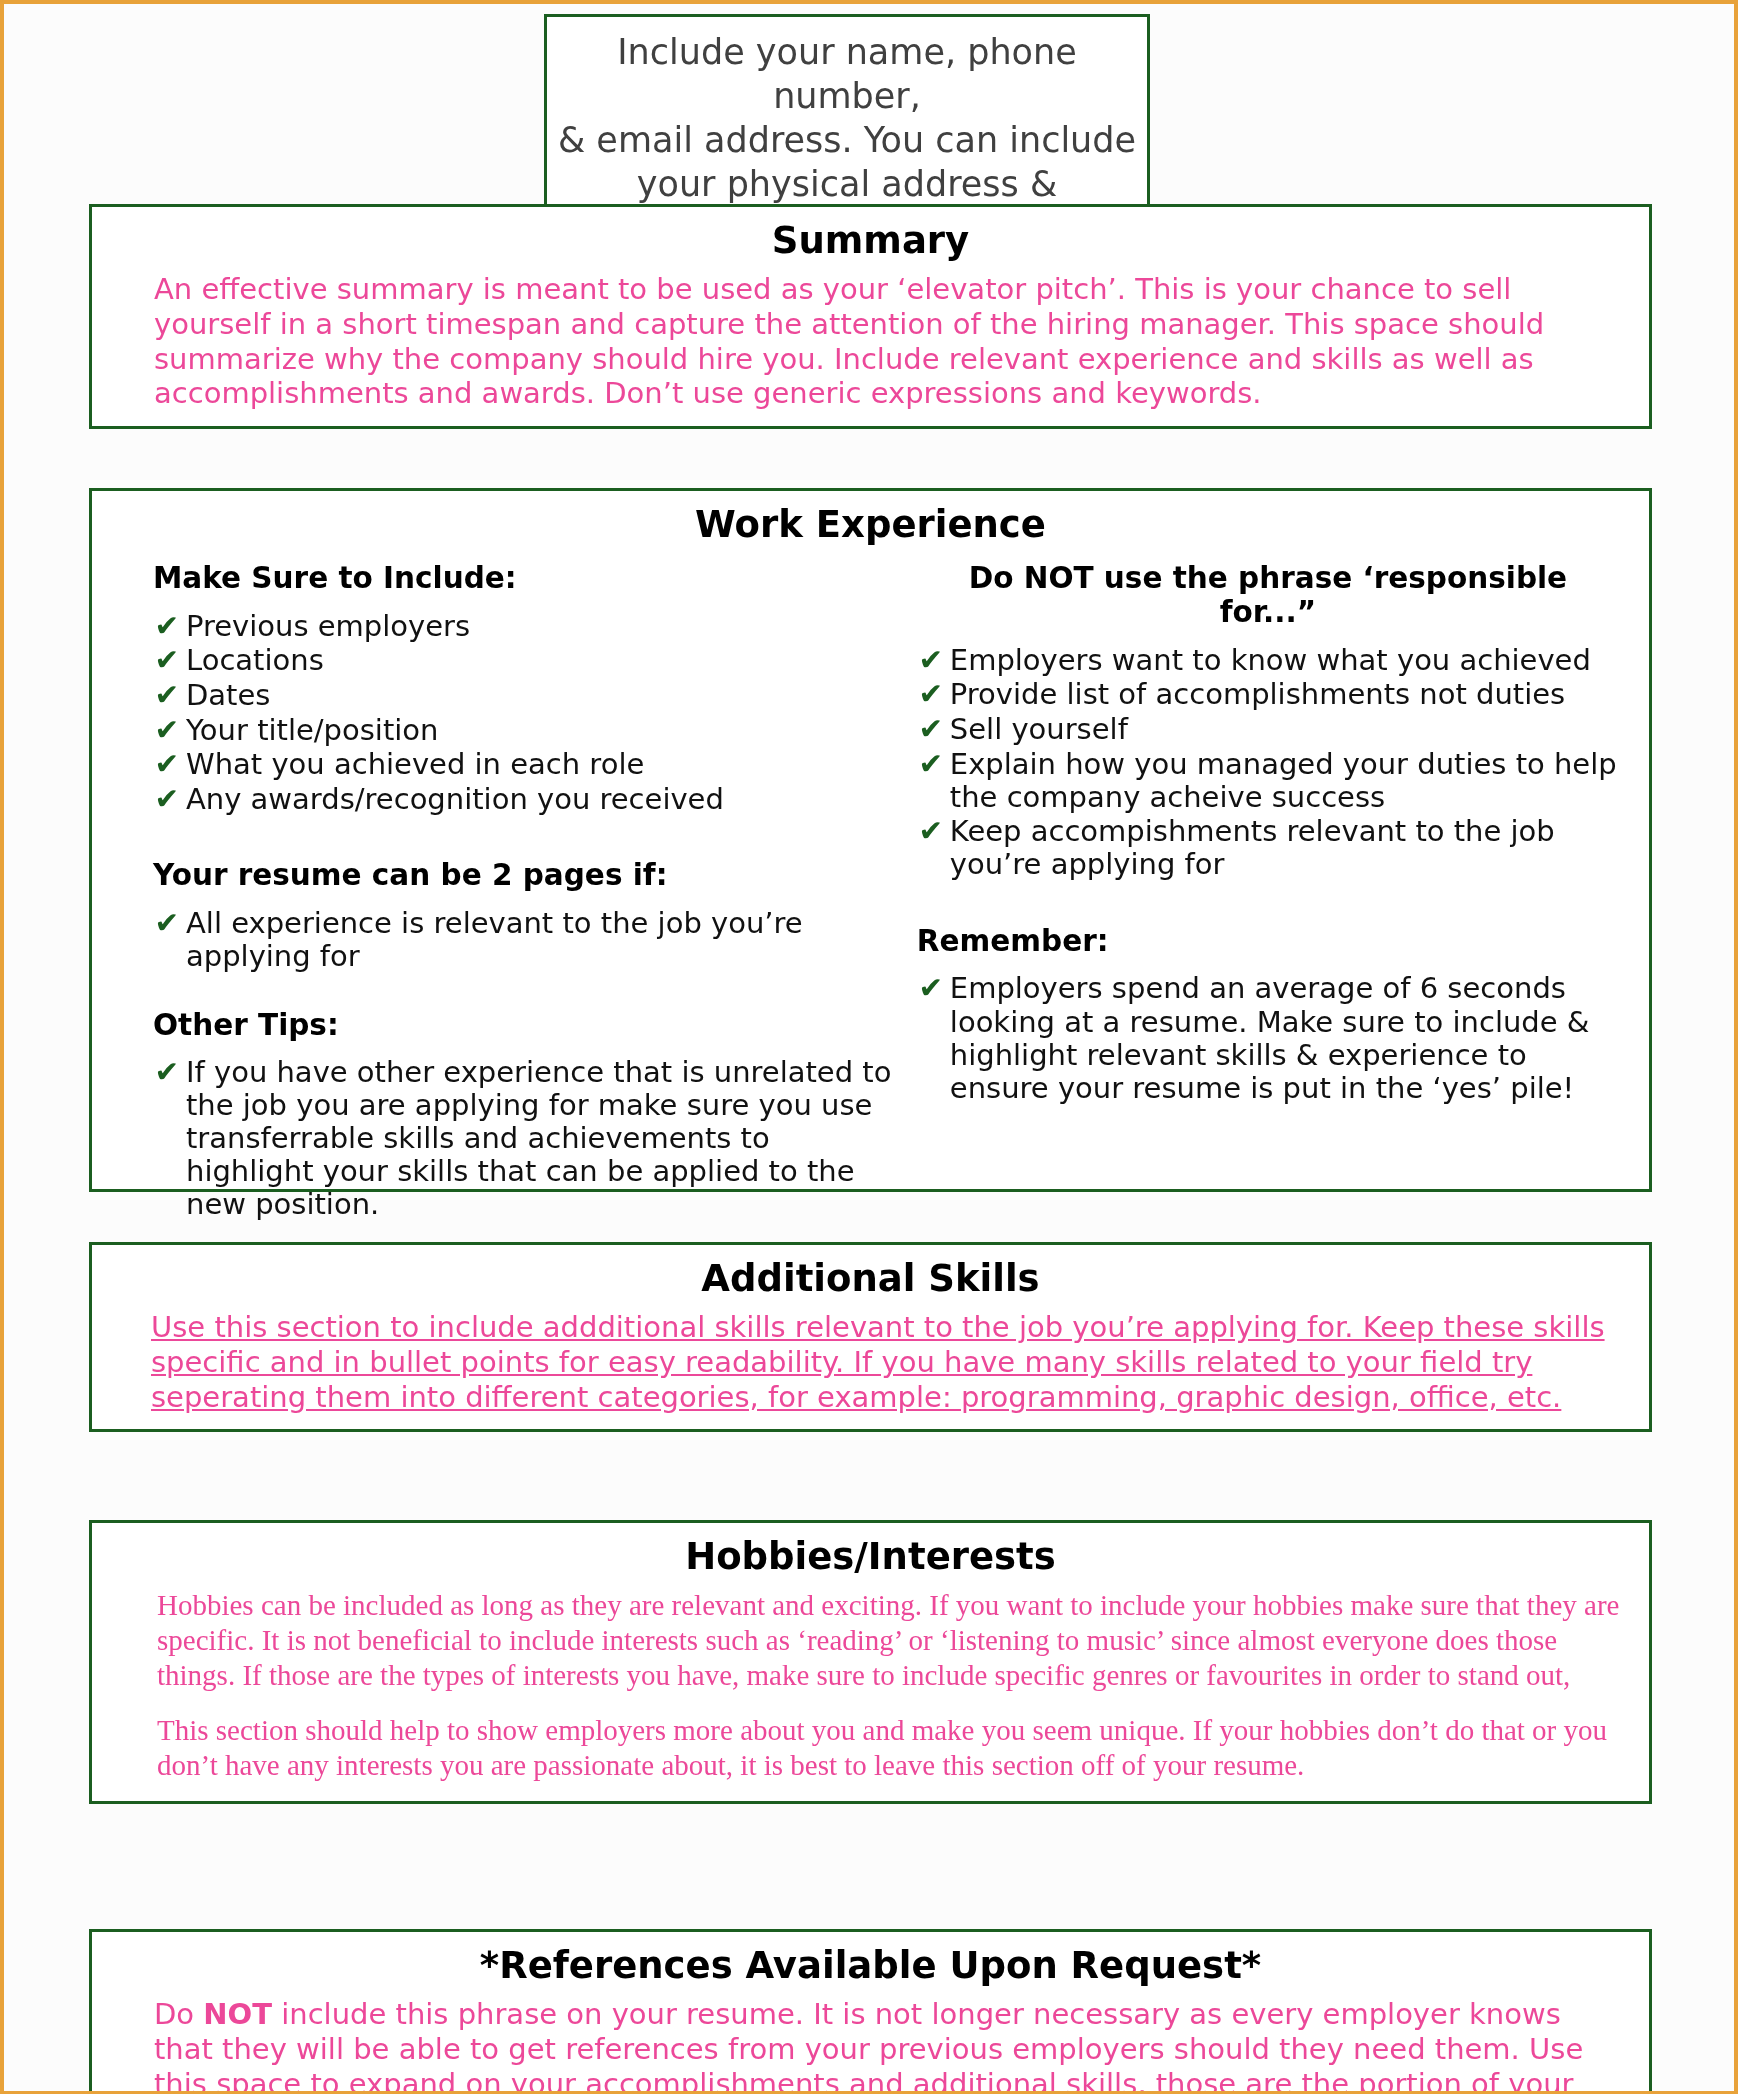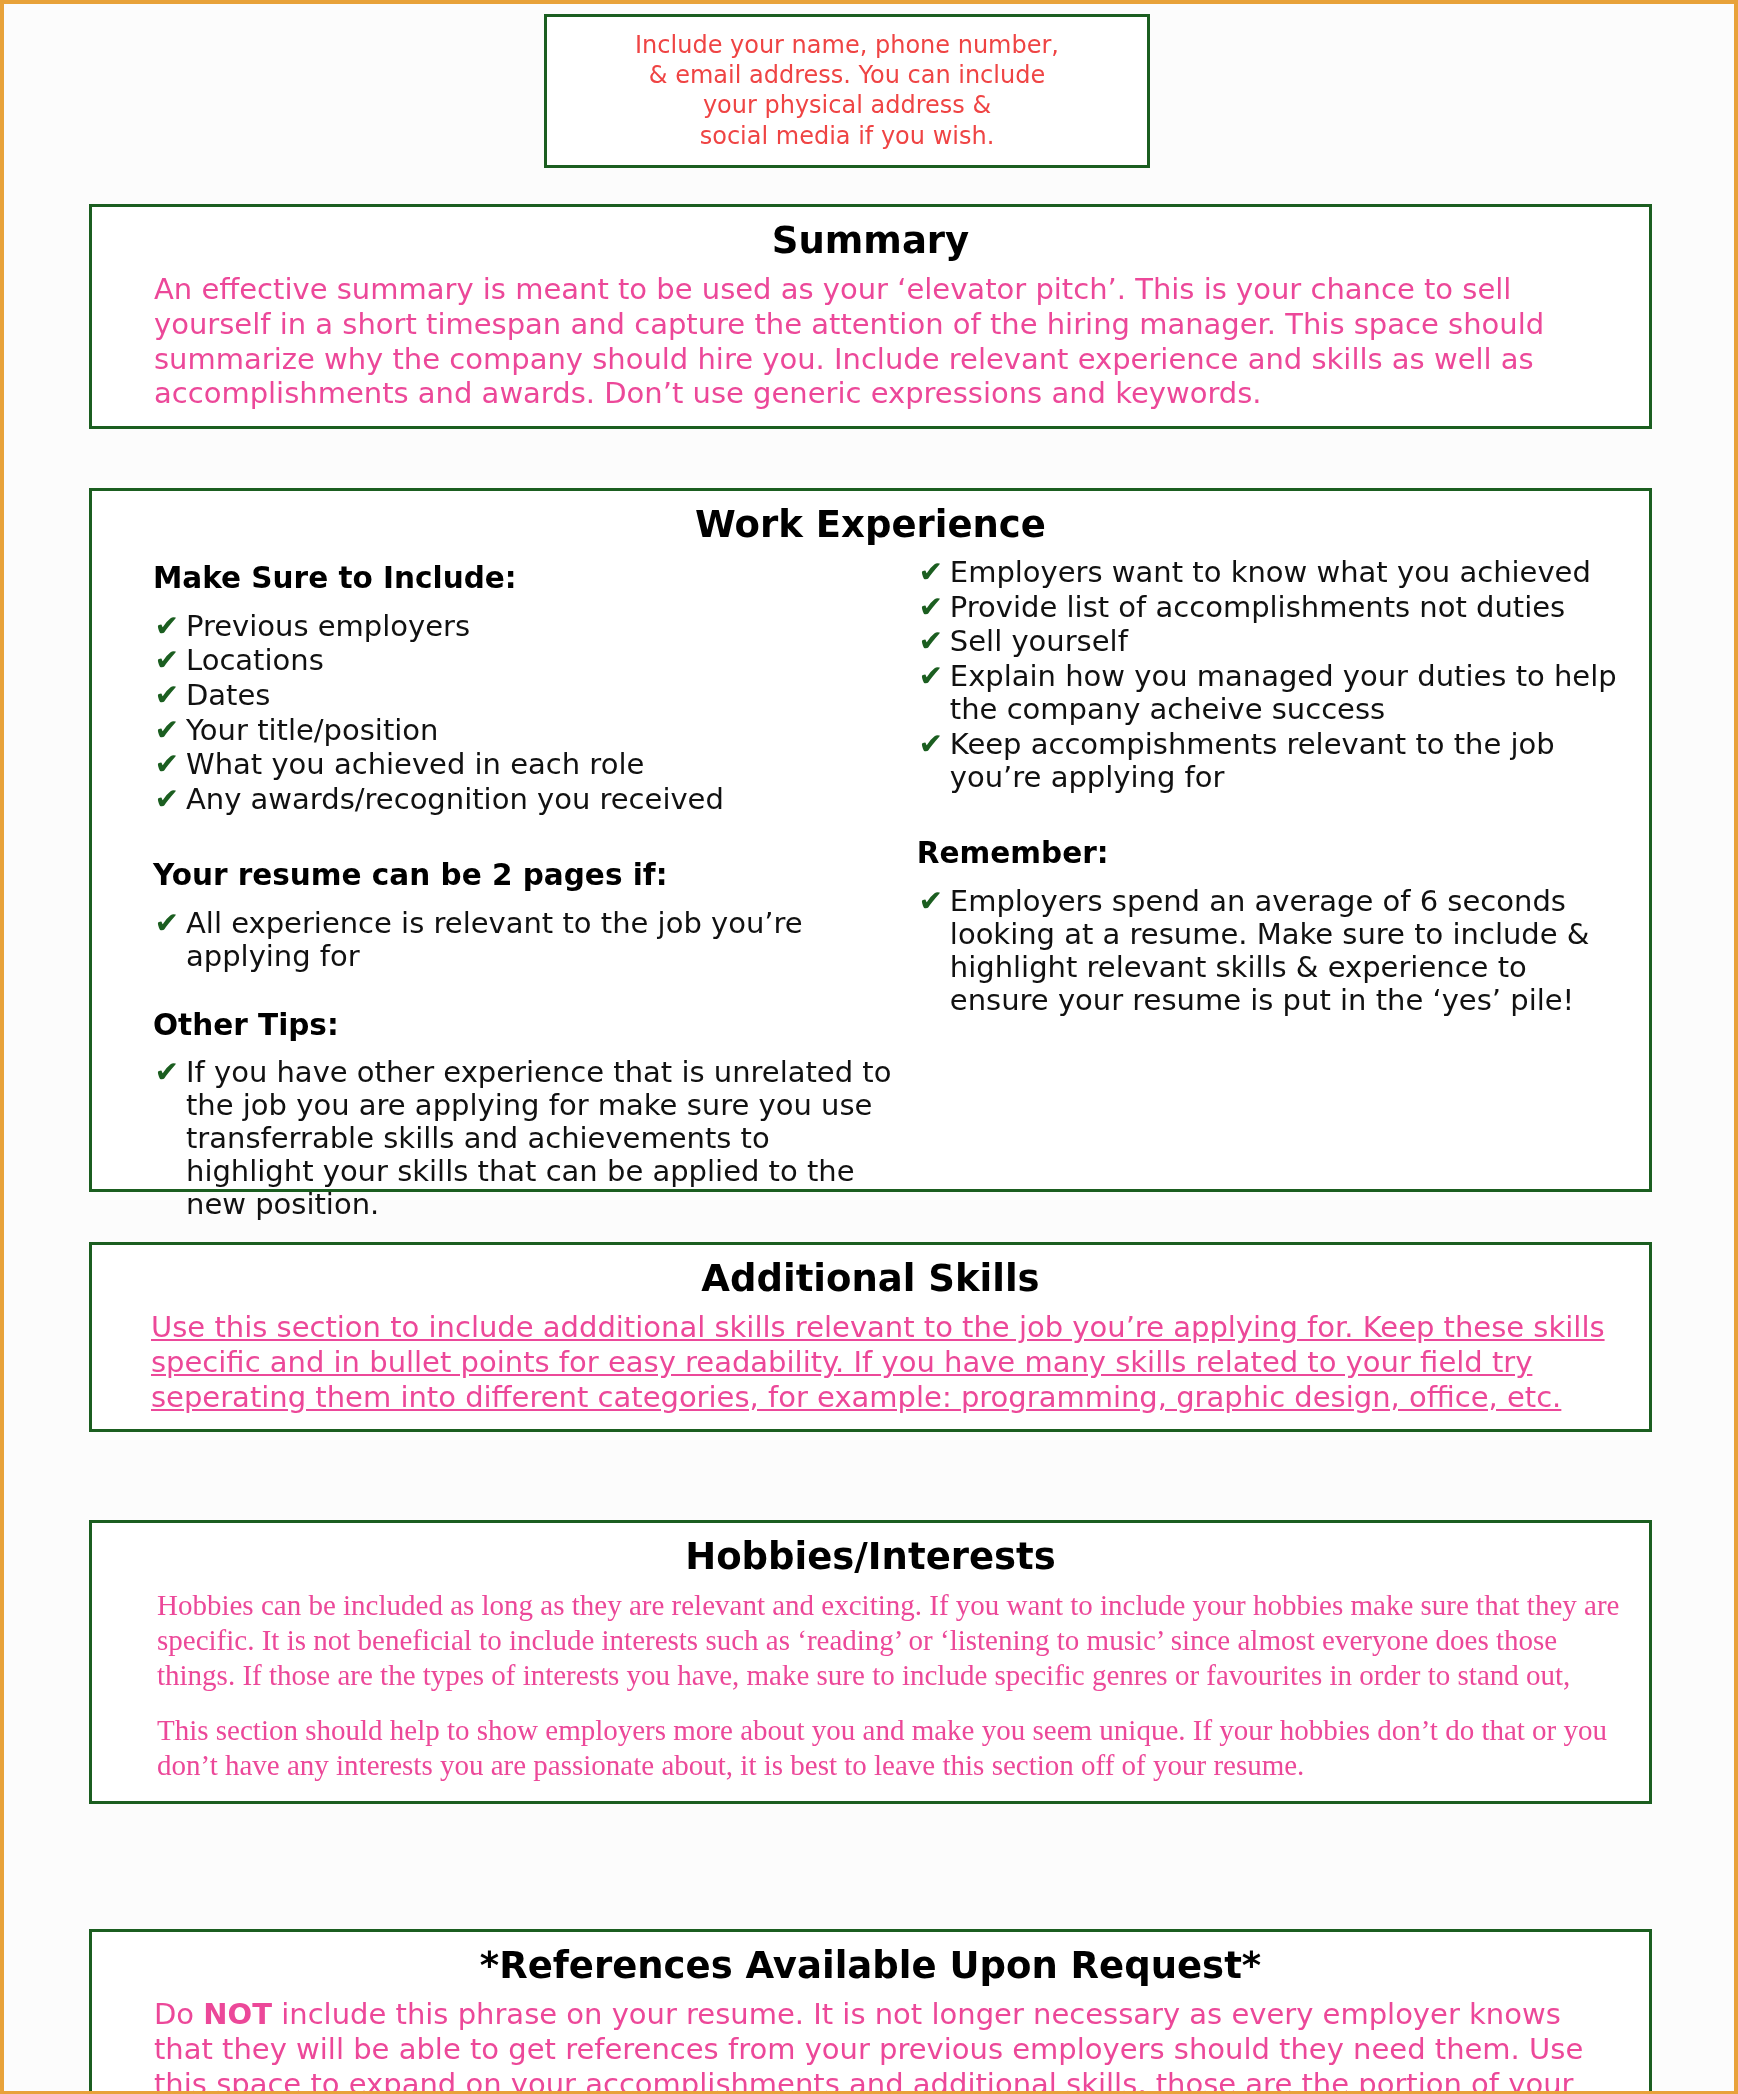--- a/index.html
+++ b/index.html
@@ -63,23 +63,23 @@
     left: 540px;
     top: 9.8px;
     width: 606px;
     border: 3.3px solid #1b5e20;
     background: #ffffff;
     text-align: center;
     padding: 13px 8.2px 14.7px 8.2px;
     box-sizing: border-box;
   }
   .contact-box div {
-    font-size: 24px;
+    font-size: 35px;
     line-height: 1.26;
-    color: #ef4444;
+    color: #404040;
   }
 
   
   .summary-box {
     position: absolute;
     left: 85px;
     top: 200px;
     width: 1563px;
     padding-bottom: 6.5px;
   }
@@ -222,20 +222,21 @@
           </ul>
 
           <div class="spacer-34"></div>
           <div class="sub-head">Other Tips:</div>
           <ul class="ticks">
             <li><span class="tick">✔</span><span>If you have other experience that is unrelated to the job you are applying for make sure you use transferrable skills and achievements to highlight your skills that can be applied to the new position.</span></li>
           </ul>
         </div>
 
         <div class="work-col-right">
+          <div class="sub-head center">Do NOT use the phrase ‘responsible for...”</div>
           <ul class="ticks">
             <li><span class="tick">✔</span><span>Employers want to know what you achieved</span></li>
             <li><span class="tick">✔</span><span>Provide list of accomplishments not duties</span></li>
             <li><span class="tick">✔</span><span>Sell yourself</span></li>
             <li><span class="tick">✔</span><span>Explain how you managed your duties to help the company acheive success</span></li>
             <li><span class="tick">✔</span><span>Keep accompishments relevant to the job you’re applying for</span></li>
           </ul>
 
           <div class="spacer-44"></div>
           <div class="sub-head">Remember:</div>

